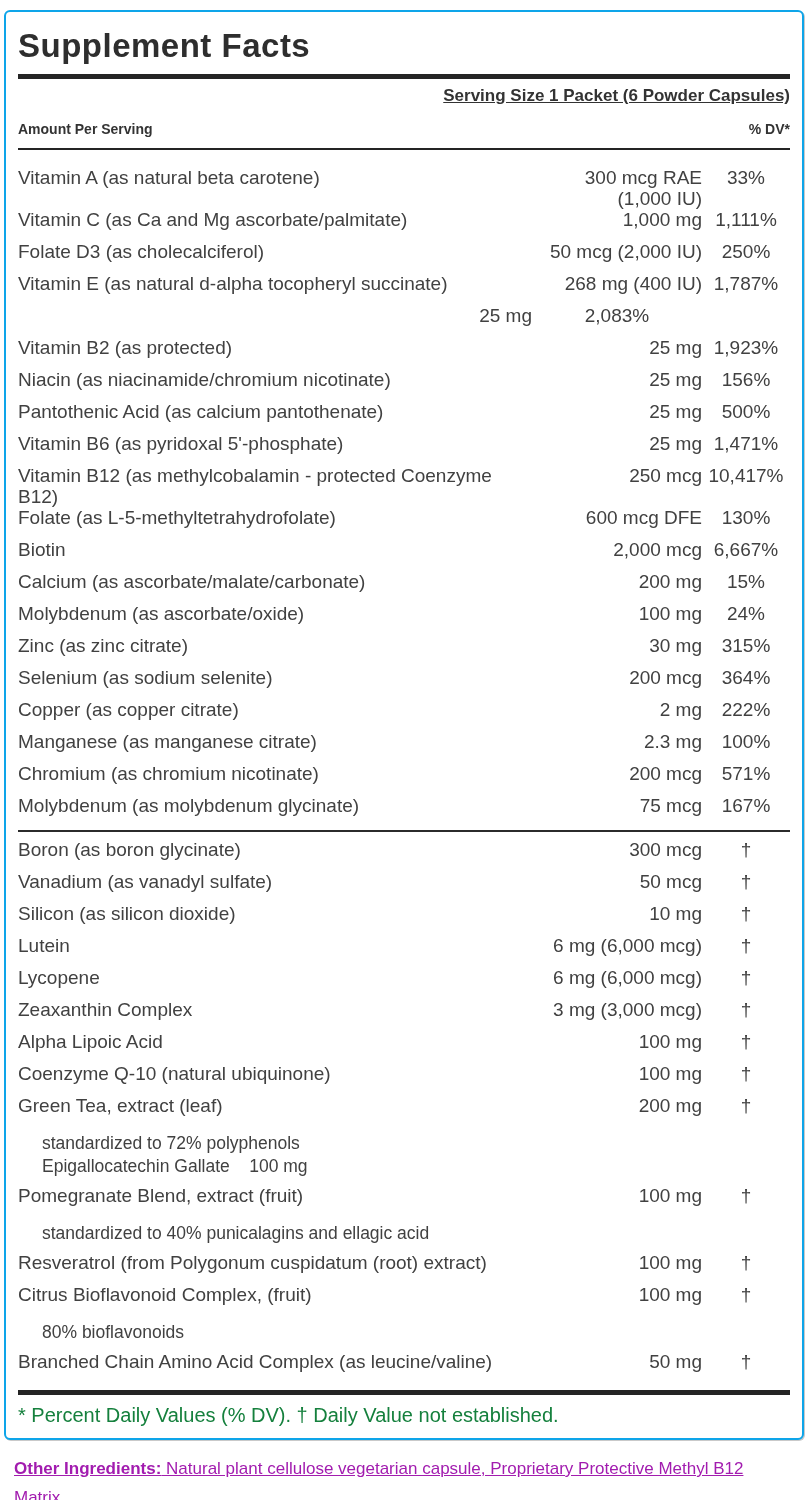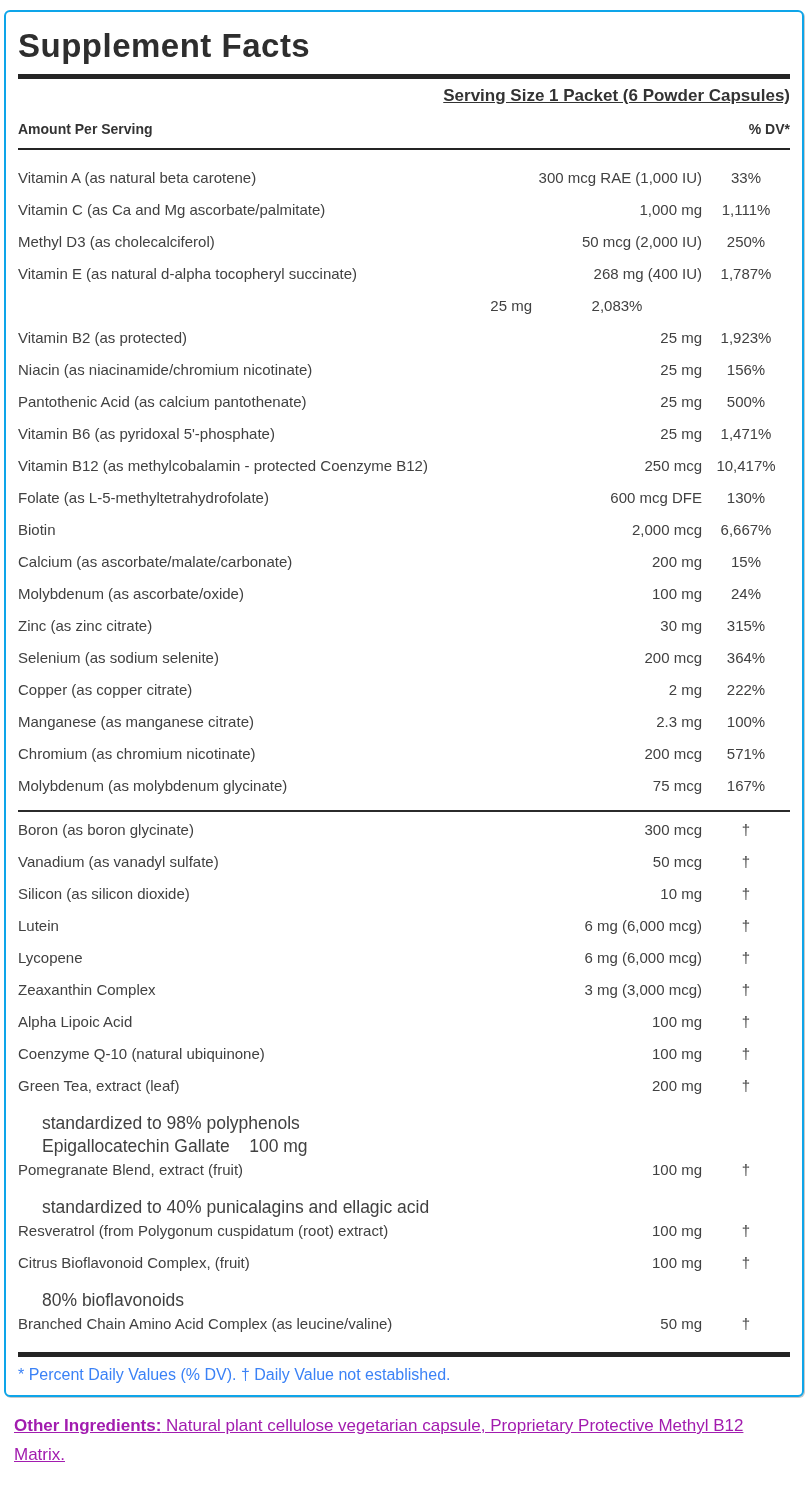--- a/index.html
+++ b/index.html
@@ -50,43 +50,43 @@
     color: #333333;
     padding: 9px 0 11px 0;
   }
   .rows { padding-top: 17px; }
   .row {
     display: grid;
     grid-template-columns: 1fr 170px 88px;
     align-items: start;
     min-height: 32px;
     line-height: 21px;
-    font-size: 15px;
+    font-size: 19px;
     box-sizing: border-box;
   }
   .row .nm  { max-width: 480px; text-align: left; }
   .row .amt { text-align: right; }
   .row .dv  { text-align: center; }
   .sub {
     font-size: 17.5px;
     line-height: 21px;
     padding: 1px 0 1px 24px;
     white-space: pre-wrap;
   }
   .row + .sub { margin-top: 5px; }
-  .sub + .row { margin-top: 1px; }
+  .sub + .row { margin-top: 7px; }
   .sec-divider {
     height: 2px;
     background: #2b2b2b;
     margin: 3px 0 7px 0;
   }
   .bar.btm { margin-top: 7px; }
   .footnote {
-    font-size: 16px;
-    color: #3b82f6;
+    font-size: 20px;
+    color: #15803d;
     padding: 9px 0 11px 0;
   }
   .other {
     margin: 14px 12px 0 14px;
     font-size: 17px;
     line-height: 29px;
     color: #a21caf;
     text-decoration: underline;
   }
   .other .b { font-weight: bold; }
@@ -108,21 +108,21 @@
         <span class="nm">Vitamin A (as natural beta carotene)</span>
         <span class="amt">300 mcg RAE (1,000 IU)</span>
         <span class="dv">33%</span>
       </div>
       <div class="row">
         <span class="nm">Vitamin C (as Ca and Mg ascorbate/palmitate)</span>
         <span class="amt">1,000 mg</span>
         <span class="dv">1,111%</span>
       </div>
       <div class="row">
-        <span class="nm">Methyl D3 (as cholecalciferol)</span>
+        <span class="nm">Folate D3 (as cholecalciferol)</span>
         <span class="amt">50 mcg (2,000 IU)</span>
         <span class="dv">250%</span>
       </div>
       <div class="row">
         <span class="nm">Vitamin E (as natural d-alpha tocopheryl succinate)</span>
         <span class="amt">268 mg (400 IU)</span>
         <span class="dv">1,787%</span>
       </div>
       <div class="row">
         <span class="amt">25 mg</span>
@@ -242,21 +242,21 @@
       <div class="row">
         <span class="nm">Coenzyme Q-10 (natural ubiquinone)</span>
         <span class="amt">100 mg</span>
         <span class="dv">†</span>
       </div>
       <div class="row">
         <span class="nm">Green Tea, extract (leaf)</span>
         <span class="amt">200 mg</span>
         <span class="dv">†</span>
       </div>
-      <div class="sub">standardized to 98% polyphenols</div>
+      <div class="sub">standardized to 72% polyphenols</div>
       <div class="sub">Epigallocatechin Gallate    100 mg</div>
       <div class="row">
         <span class="nm">Pomegranate Blend, extract (fruit)</span>
         <span class="amt">100 mg</span>
         <span class="dv">†</span>
       </div>
       <div class="sub">standardized to 40% punicalagins and ellagic acid</div>
       <div class="row">
         <span class="nm">Resveratrol (from Polygonum cuspidatum (root) extract)</span>
         <span class="amt">100 mg</span>

